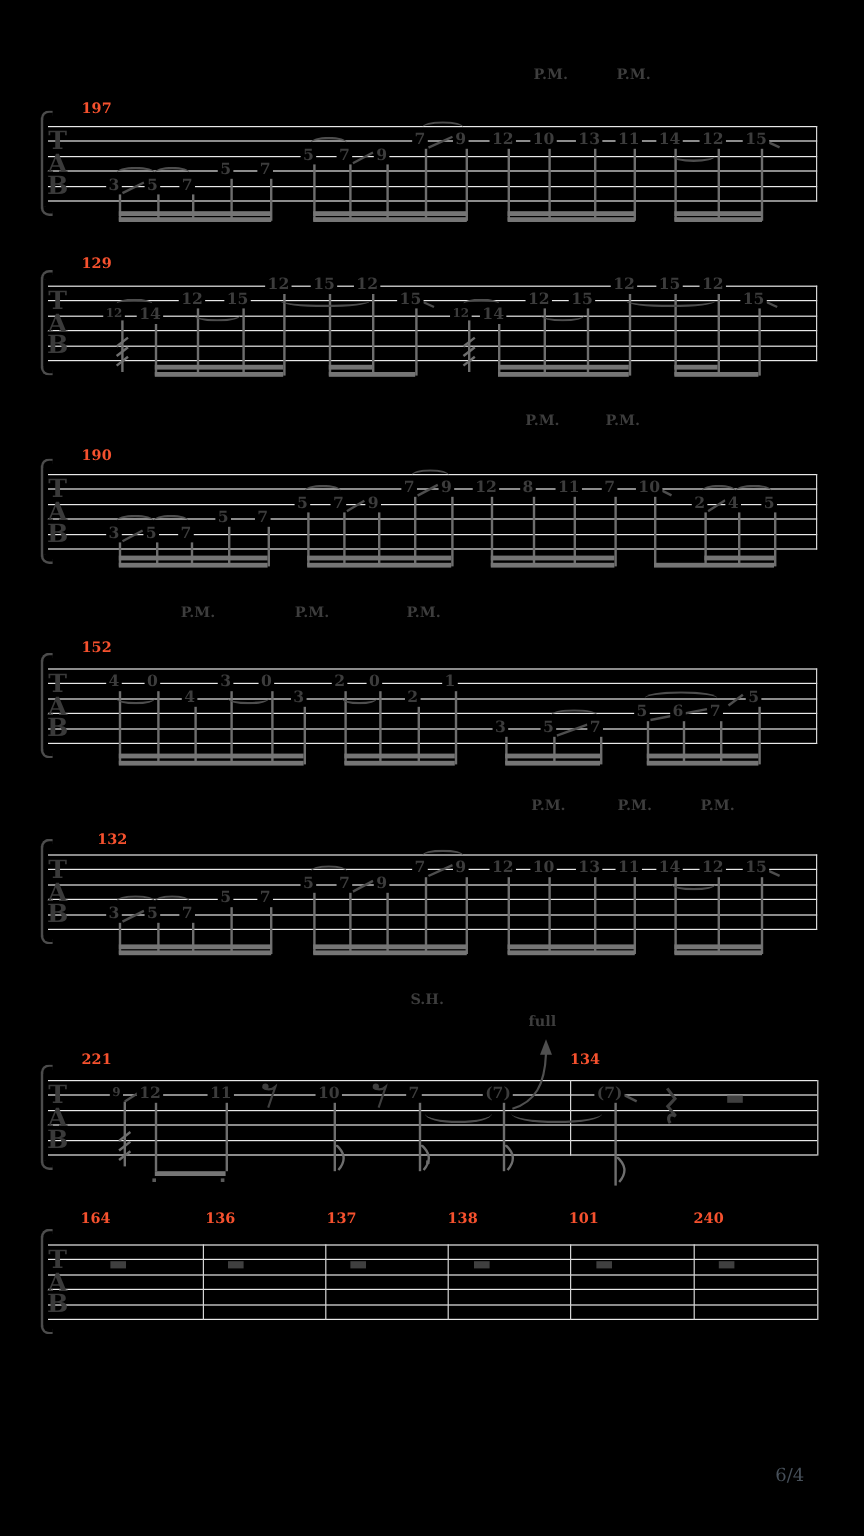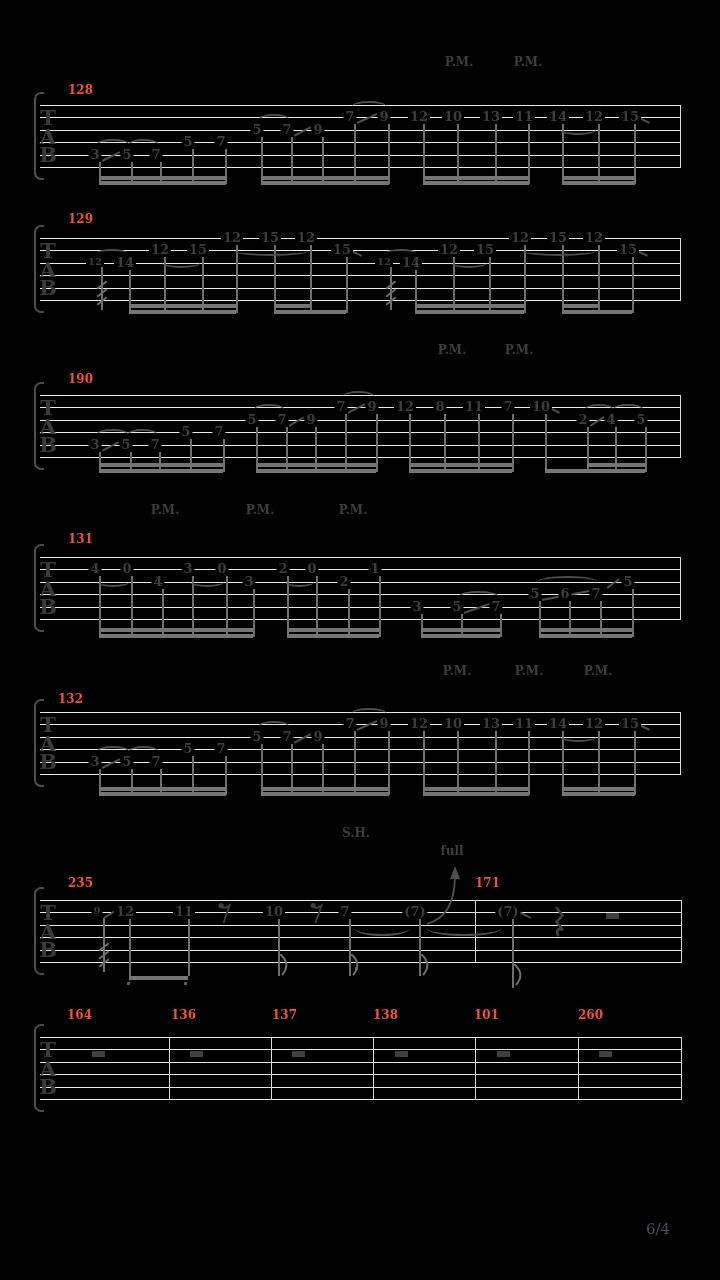--- a/index.html
+++ b/index.html
@@ -44,21 +44,21 @@
     <div class="staff-line" style="left: 40px; top: 117.4px; width: 641px;"></div>
     <div class="staff-line" style="left: 40px; top: 129.8px; width: 641px;"></div>
     <div class="staff-line" style="left: 40px; top: 142.2px; width: 641px;"></div>
     <div class="staff-line" style="left: 40px; top: 154.6px; width: 641px;"></div>
     <div class="staff-line" style="left: 40px; top: 167px; width: 641px;"></div>
     <div class="bracket" style="left: 34px; top: 98px; height: 76px;"></div>
     <div class="tab-letter" style="left: 48px; top: 117px;">T</div>
     <div class="tab-letter" style="left: 48px; top: 136px;">A</div>
     <div class="tab-letter" style="left: 48px; top: 154px;">B</div>
     <div class="barline" style="left: 680px; top: 105px; height: 63px;"></div>
-    <div class="measure-num" style="left: 68px; top: 84px;">128</div>
+    <div class="measure-num" style="left: 68px; top: 84px;">197</div>
     <div class="gray-text" style="left: 459px; top: 56px;">P.M.</div>
     <div class="gray-text" style="left: 528px; top: 56px;">P.M.</div>
     <div class="stem" style="left: 99px; top: 160.6px; height: 23.4px;"></div>
     <div class="stem" style="left: 131px; top: 160.6px; height: 23.4px;"></div>
     <div class="stem" style="left: 160px; top: 160.6px; height: 23.4px;"></div>
     <div class="stem" style="left: 192px; top: 148.2px; height: 35.8px;"></div>
     <div class="stem" style="left: 225px; top: 148.2px; height: 35.8px;"></div>
     <div class="stem" style="left: 261px; top: 135.8px; height: 48.2px;"></div>
     <div class="stem" style="left: 291px; top: 135.8px; height: 48.2px;"></div>
     <div class="stem" style="left: 322px; top: 135.8px; height: 48.2px;"></div>
@@ -244,21 +244,21 @@
     <div class="staff-line" style="left: 40px; top: 569.4px; width: 641px;"></div>
     <div class="staff-line" style="left: 40px; top: 581.8px; width: 641px;"></div>
     <div class="staff-line" style="left: 40px; top: 594.2px; width: 641px;"></div>
     <div class="staff-line" style="left: 40px; top: 606.6px; width: 641px;"></div>
     <div class="staff-line" style="left: 40px; top: 619px; width: 641px;"></div>
     <div class="bracket" style="left: 34px; top: 550px; height: 76px;"></div>
     <div class="tab-letter" style="left: 48px; top: 569px;">T</div>
     <div class="tab-letter" style="left: 48px; top: 588px;">A</div>
     <div class="tab-letter" style="left: 48px; top: 606px;">B</div>
     <div class="barline" style="left: 680px; top: 557px; height: 63px;"></div>
-    <div class="measure-num" style="left: 68px; top: 533px;">131</div>
+    <div class="measure-num" style="left: 68px; top: 533px;">152</div>
     <div class="gray-text" style="left: 165px; top: 504px;">P.M.</div>
     <div class="gray-text" style="left: 260px; top: 504px;">P.M.</div>
     <div class="gray-text" style="left: 353px; top: 504px;">P.M.</div>
     <div class="stem" style="left: 99px; top: 575.4px; height: 61.6px;"></div>
     <div class="stem" style="left: 131px; top: 575.4px; height: 61.6px;"></div>
     <div class="stem" style="left: 162px; top: 587.8px; height: 49.2px;"></div>
     <div class="stem" style="left: 192px; top: 575.4px; height: 61.6px;"></div>
     <div class="stem" style="left: 226px; top: 575.4px; height: 61.6px;"></div>
     <div class="stem" style="left: 253px; top: 587.8px; height: 49.2px;"></div>
     <div class="stem" style="left: 287px; top: 575.4px; height: 61.6px;"></div>
@@ -309,21 +309,21 @@
     <div class="staff-line" style="left: 40px; top: 724.4px; width: 641px;"></div>
     <div class="staff-line" style="left: 40px; top: 736.8px; width: 641px;"></div>
     <div class="staff-line" style="left: 40px; top: 749.2px; width: 641px;"></div>
     <div class="staff-line" style="left: 40px; top: 761.6px; width: 641px;"></div>
     <div class="staff-line" style="left: 40px; top: 774px; width: 641px;"></div>
     <div class="bracket" style="left: 34px; top: 705px; height: 76px;"></div>
     <div class="tab-letter" style="left: 48px; top: 724px;">T</div>
     <div class="tab-letter" style="left: 48px; top: 743px;">A</div>
     <div class="tab-letter" style="left: 48px; top: 761px;">B</div>
     <div class="barline" style="left: 680px; top: 712px; height: 63px;"></div>
-    <div class="measure-num" style="left: 58px; top: 693px;">132</div>
+    <div class="measure-num" style="left: 81px; top: 693px;">132</div>
     <div class="gray-text" style="left: 457px; top: 665px;">P.M.</div>
     <div class="gray-text" style="left: 529px; top: 665px;">P.M.</div>
     <div class="gray-text" style="left: 598px; top: 665px;">P.M.</div>
     <div class="stem" style="left: 99px; top: 767.6px; height: 27.4px;"></div>
     <div class="stem" style="left: 131px; top: 767.6px; height: 27.4px;"></div>
     <div class="stem" style="left: 160px; top: 767.6px; height: 27.4px;"></div>
     <div class="stem" style="left: 192px; top: 755.2px; height: 39.8px;"></div>
     <div class="stem" style="left: 225px; top: 755.2px; height: 39.8px;"></div>
     <div class="stem" style="left: 261px; top: 742.8px; height: 52.2px;"></div>
     <div class="stem" style="left: 291px; top: 742.8px; height: 52.2px;"></div>
@@ -376,22 +376,22 @@
     <div class="staff-line" style="left: 40px; top: 924.8px; width: 641px;"></div>
     <div class="staff-line" style="left: 40px; top: 937.2px; width: 641px;"></div>
     <div class="staff-line" style="left: 40px; top: 949.6px; width: 641px;"></div>
     <div class="staff-line" style="left: 40px; top: 962px; width: 641px;"></div>
     <div class="bracket" style="left: 34px; top: 893px; height: 76px;"></div>
     <div class="tab-letter" style="left: 48px; top: 912px;">T</div>
     <div class="tab-letter" style="left: 48px; top: 931px;">A</div>
     <div class="tab-letter" style="left: 48px; top: 949px;">B</div>
     <div class="barline" style="left: 475px; top: 900px; height: 63px;"></div>
     <div class="barline" style="left: 681px; top: 900px; height: 63px;"></div>
-    <div class="measure-num" style="left: 68px; top: 877px;">235</div>
-    <div class="measure-num" style="left: 475px; top: 877px;">171</div>
+    <div class="measure-num" style="left: 68px; top: 877px;">221</div>
+    <div class="measure-num" style="left: 475px; top: 877px;">134</div>
     <div class="gray-text" style="left: 356px; top: 827px;">S.H.</div>
     <div class="gray-text" style="left: 452px; top: 845px;">full</div>
     <div class="stem" style="left: 129px; top: 918.4px; height: 57.6px;"></div>
     <div class="stem" style="left: 188px; top: 918.4px; height: 57.6px;"></div>
     <div class="stem" style="left: 278px; top: 918.4px; height: 57.6px;"></div>
     <div class="stem" style="left: 349px; top: 918.4px; height: 57.6px;"></div>
     <div class="stem" style="left: 419px; top: 918.4px; height: 57.6px;"></div>
     <div class="stem" style="left: 512px; top: 918.4px; height: 69.6px;"></div>
     <div class="beam" style="left: 129px; top: 976px; width: 59px;"></div>
     <div class="arc u" style="left: 354px; width: 56px; height: 14px; top: 920.4px;"></div>
@@ -454,20 +454,20 @@
     <div class="barline" style="left: 271px; top: 1037px; height: 63px;"></div>
     <div class="barline" style="left: 373px; top: 1037px; height: 63px;"></div>
     <div class="barline" style="left: 475px; top: 1037px; height: 63px;"></div>
     <div class="barline" style="left: 578px; top: 1037px; height: 63px;"></div>
     <div class="barline" style="left: 681px; top: 1037px; height: 63px;"></div>
     <div class="measure-num" style="left: 67px; top: 1009px;">164</div>
     <div class="measure-num" style="left: 171px; top: 1009px;">136</div>
     <div class="measure-num" style="left: 272px; top: 1009px;">137</div>
     <div class="measure-num" style="left: 373px; top: 1009px;">138</div>
     <div class="measure-num" style="left: 474px; top: 1009px;">101</div>
-    <div class="measure-num" style="left: 578px; top: 1009px;">260</div>
+    <div class="measure-num" style="left: 578px; top: 1009px;">240</div>
     <div class="rest-rect" style="left: 92px; top: 1051px;"></div>
     <div class="rest-rect" style="left: 190px; top: 1051px;"></div>
     <div class="rest-rect" style="left: 292px; top: 1051px;"></div>
     <div class="rest-rect" style="left: 395px; top: 1051px;"></div>
     <div class="rest-rect" style="left: 497px; top: 1051px;"></div>
     <div class="rest-rect" style="left: 599px; top: 1051px;"></div>
   </div>
 
 </body></html>

